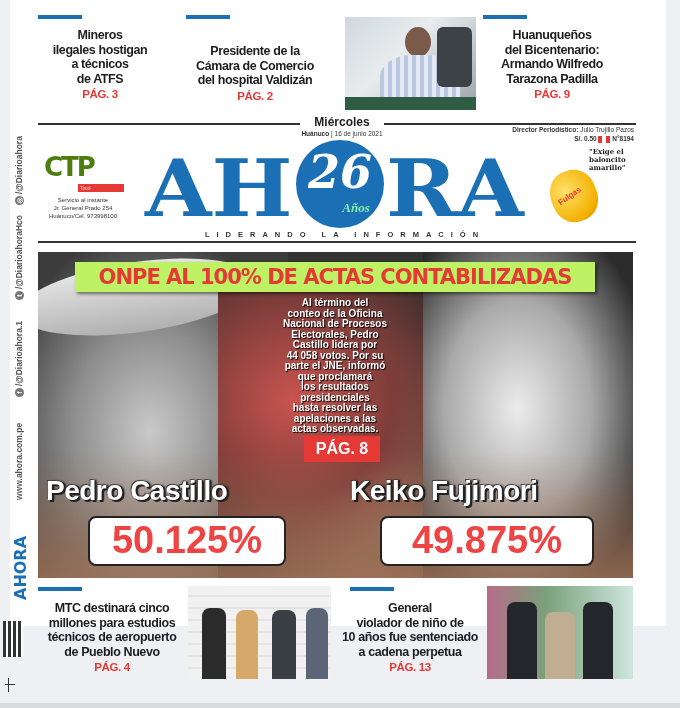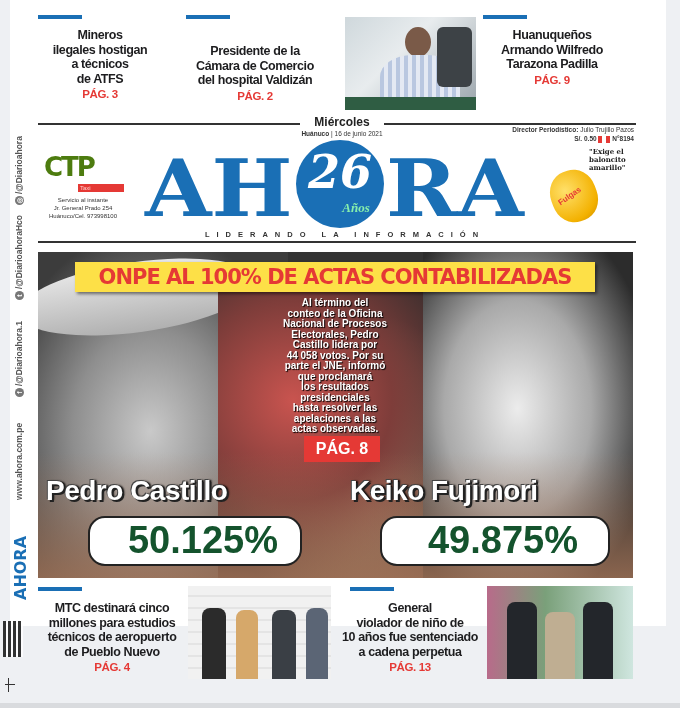--- a/index.html
+++ b/index.html
@@ -8,21 +8,21 @@
   .abs{position:absolute;}
   .teaser-bar{position:absolute;height:4px;background:#1a6fb5;width:44px;}
   .teaser-text{position:absolute;text-align:center;font-family:"Liberation Sans",sans-serif;font-weight:bold;color:#1d1d1f;font-size:12.5px;line-height:14.5px;letter-spacing:-0.4px;}
   .pag{color:#e53935;font-weight:bold;font-size:11.5px;display:block;margin-top:1px;}
   .photo{position:absolute;overflow:hidden;}
   .rule{position:absolute;height:2px;background:#333;}
   .side-text{position:absolute;transform-origin:0 0;transform:rotate(-90deg);white-space:nowrap;font-size:8.5px;font-weight:bold;color:#555;}
   .circle-ic{display:inline-block;width:9px;height:9px;border-radius:50%;background:#777;color:#fff;font-size:7px;line-height:9px;text-align:center;vertical-align:middle;margin-right:2px;}
   .mast-letter{position:absolute;font-family:"DejaVu Serif",serif;font-weight:bold;color:#1a6fb5;font-size:78px;line-height:78px;top:150px;transform:scaleX(1.1);transform-origin:left;}
   .hero{position:absolute;left:38px;top:252px;width:595px;height:326px;overflow:hidden;background:#333;}
-  .pct-box{position:absolute;background:#fff;border:2px solid #222;border-radius:17px;text-align:center;font-weight:bold;color:#14532d;font-size:38px;line-height:44px;padding-left:16px;}
+  .pct-box{position:absolute;background:#fff;border:2px solid #222;border-radius:8px;text-align:center;font-weight:bold;color:#ef4444;font-size:38px;line-height:44px;}
   .cand-name{position:absolute;font-weight:bold;color:#fff;font-size:28px;line-height:38px;letter-spacing:-0.5px;text-shadow:2px 2px 0 #222,-1px -1px 0 #444,2px 0 2px #000;}
 </style>
 </head>
 <body>
 
 <div class="page">
 
   <div class="teaser-bar" style="left:28px;top:15px;"></div>
   <div class="teaser-text" style="left:30px;top:28px;width:120px;">
     <div>Mineros</div>
@@ -43,20 +43,21 @@
   <div class="photo" style="left:335px;top:17px;width:131px;height:93px;background:linear-gradient(135deg,#cfd8dc 0%,#e8ecee 40%,#9aa4ab 100%);">
     <div class="abs" style="left:60px;top:10px;width:26px;height:30px;border-radius:50%;background:#7a5a48;"></div>
     <div class="abs" style="left:35px;top:38px;width:80px;height:55px;border-radius:40% 40% 0 0;background:repeating-linear-gradient(90deg,#b9c7e0 0 4px,#e4e9f3 4px 8px);"></div>
     <div class="abs" style="left:92px;top:10px;width:35px;height:60px;background:#3d4246;border-radius:6px;"></div>
     <div class="abs" style="left:0;top:80px;width:131px;height:13px;background:#2f5d43;"></div>
   </div>
 
   <div class="teaser-bar" style="left:473px;top:15px;"></div>
   <div class="teaser-text" style="left:472px;top:28px;width:140px;">
     <div>Huanuqueños</div>
+    <div>del Bicentenario:</div>
     <div>Armando Wilfredo</div>
     <div>Tarazona Padilla</div>
     <span class="pag">PÁG. 9</span>
   </div>
 
   <div class="side-text" style="left:4px;top:205px;">
     <span class="circle-ic">◎</span><span>/@Diarioahora</span>
   </div>
   <div class="side-text" style="left:4px;top:300px;">
     <span class="circle-ic">t</span><span>/@DiarioahoraHco</span>
@@ -114,21 +115,21 @@
 
   <div class="rule" style="left:28px;top:241px;width:598px;"></div>
 
   <div class="hero" style="left:28px;">
     <div class="abs" style="left:0;top:0;width:250px;height:326px;background:radial-gradient(ellipse at 45% 55%,#c9c9c9 0%,#8e8e8e 40%,#3c3c3c 80%);"></div>
     <div class="abs" style="left:-20px;top:10px;width:240px;height:70px;border-radius:50%;background:linear-gradient(#e8e8e8,#b0b0b0);transform:rotate(-8deg);"></div>
     <div class="abs" style="left:180px;top:30px;width:250px;height:296px;background:radial-gradient(ellipse at 30% 40%,#c9544f 0%,#7e3d3a 40%,transparent 70%),radial-gradient(ellipse at 60% 70%,#9f7a63 0%,transparent 60%),#3d2f2e;"></div>
     <div class="abs" style="left:385px;top:0;width:210px;height:326px;background:radial-gradient(ellipse at 45% 48%,#ececec 0%,#a9a9a9 45%,#2c2c2c 85%);"></div>
     <div class="abs" style="left:0;top:200px;width:595px;height:126px;background:linear-gradient(rgba(120,80,60,0),rgba(170,120,90,0.75));"></div>
 
-    <div class="abs" style="left:37px;top:10px;width:520px;height:30px;background:#fde047;color:#e53935;font-family:'DejaVu Sans',sans-serif;font-weight:bold;font-size:21px;line-height:30px;text-align:center;letter-spacing:-1px;box-shadow:2px 2px 3px rgba(0,0,0,0.5);">ONPE AL 100% DE ACTAS CONTABILIZADAS</div>
+    <div class="abs" style="left:37px;top:10px;width:520px;height:30px;background:#bef264;color:#e53935;font-family:'DejaVu Sans',sans-serif;font-weight:bold;font-size:21px;line-height:30px;text-align:center;letter-spacing:-1px;box-shadow:2px 2px 3px rgba(0,0,0,0.5);">ONPE AL 100% DE ACTAS CONTABILIZADAS</div>
 
     <div class="abs" style="left:232px;top:46px;width:130px;text-align:center;color:#fff;font-weight:bold;font-size:10px;line-height:10.5px;text-shadow:1px 1px 1px #000;">
       <div>Al término del</div>
       <div>conteo de la Oficina</div>
       <div>Nacional de Procesos</div>
       <div>Electorales, Pedro</div>
       <div>Castillo lidera por</div>
       <div>44 058 votos. Por su</div>
       <div>parte el JNE, informó</div>
       <div>que proclamará</div>

